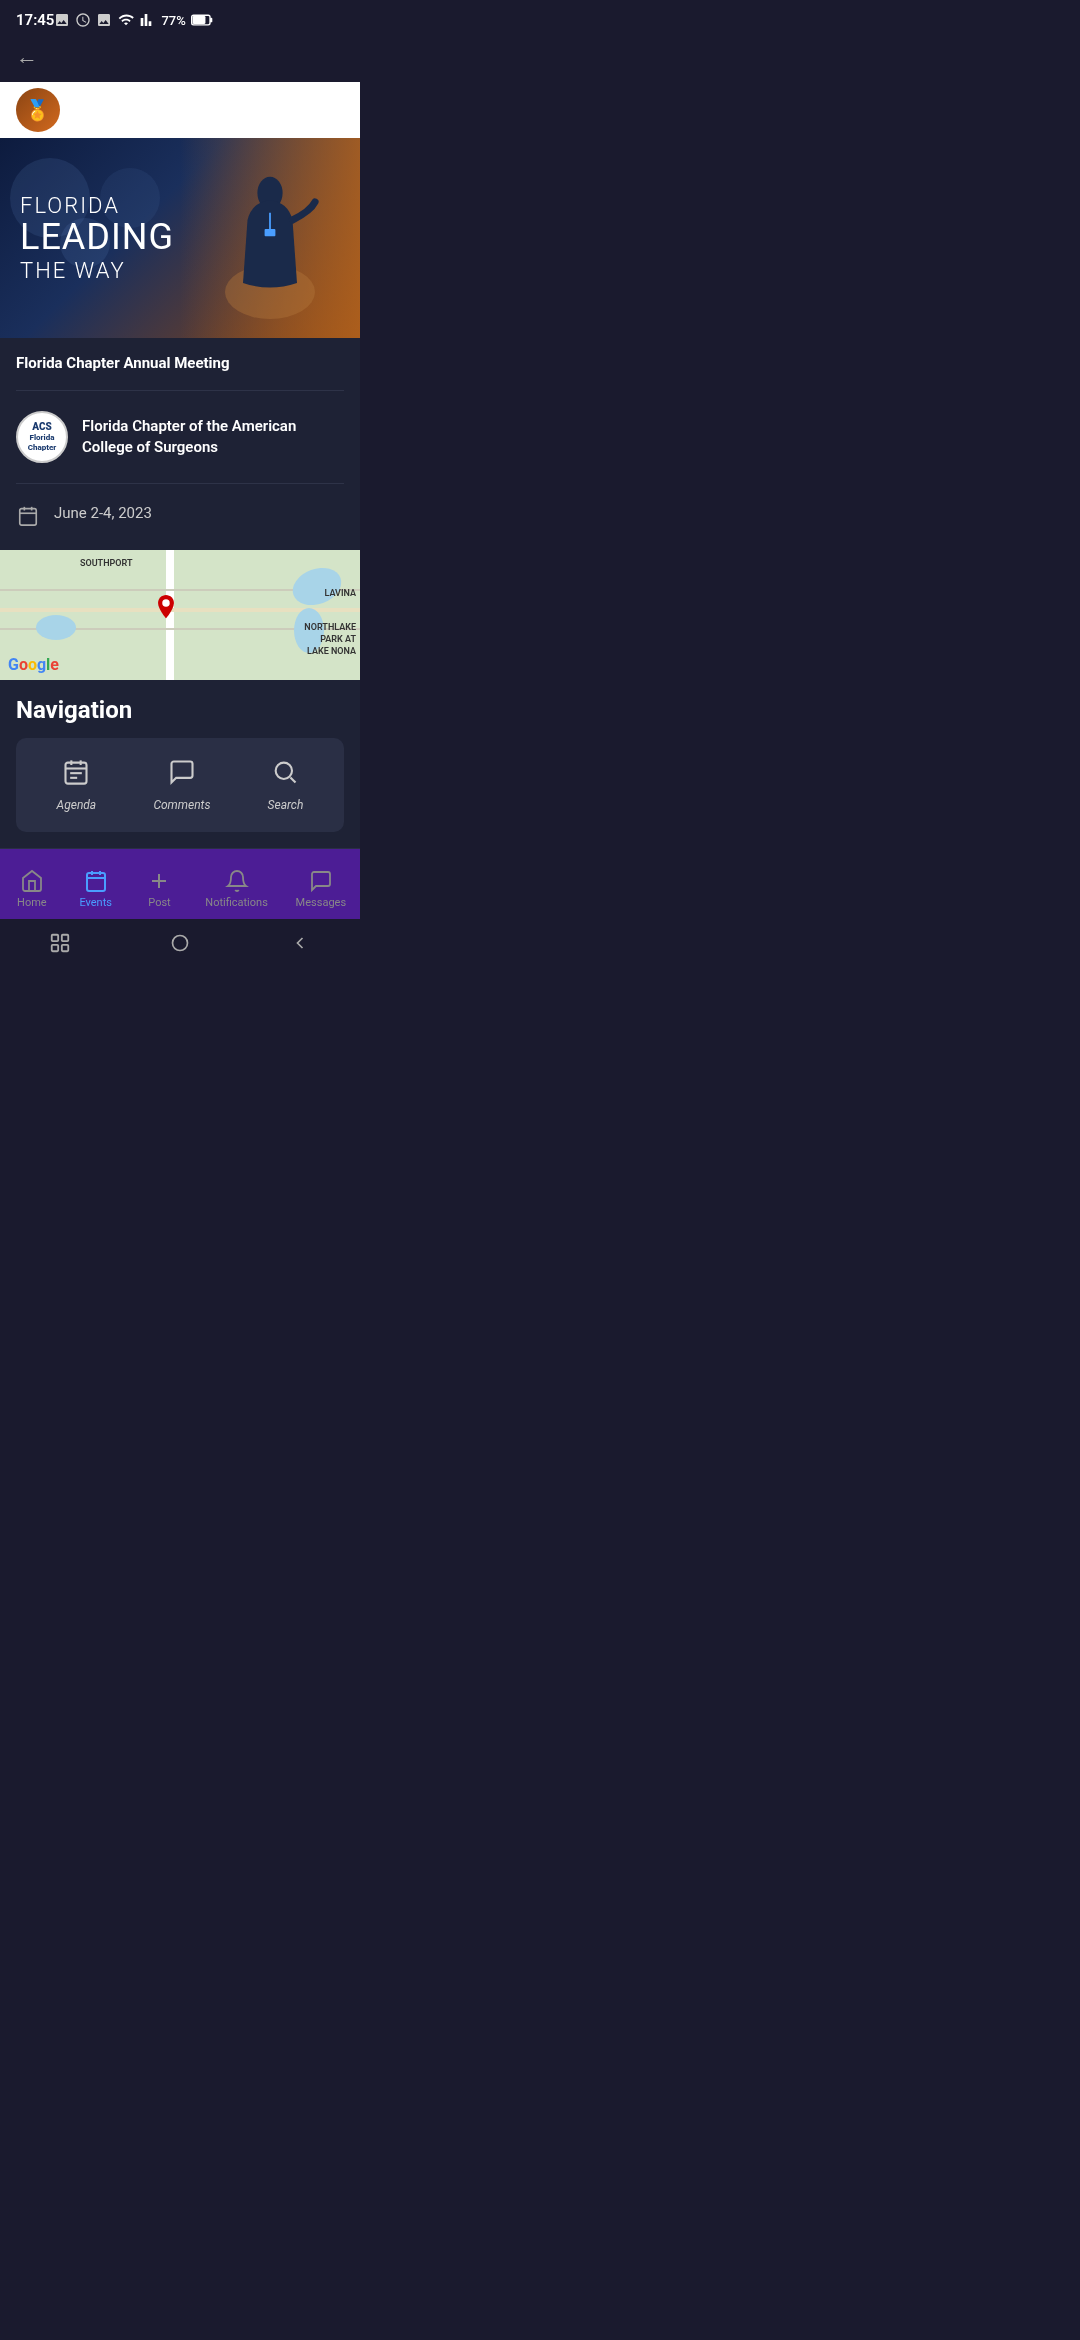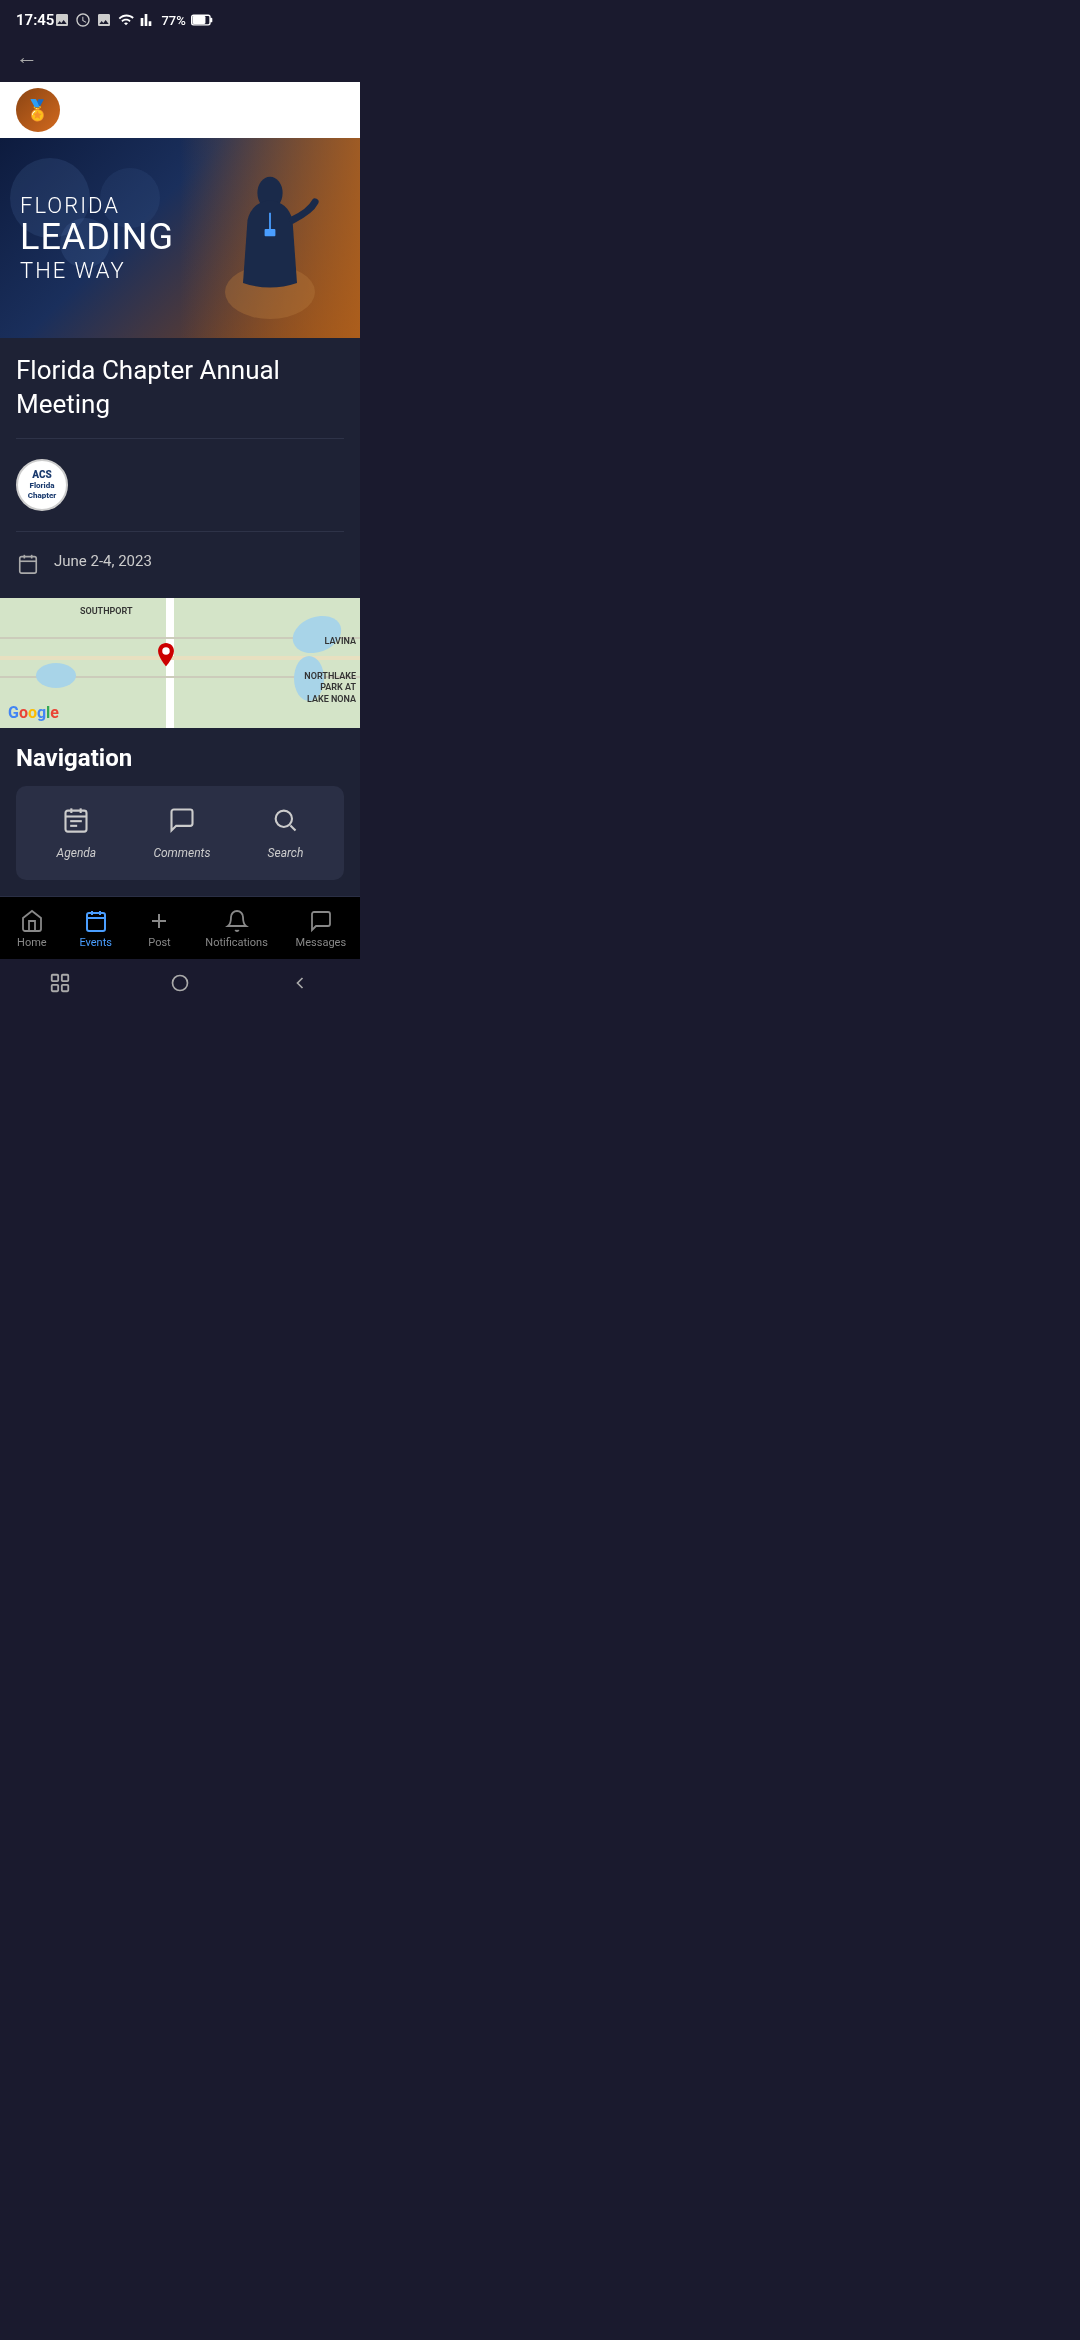--- a/index.html
+++ b/index.html
@@ -125,22 +125,22 @@
     .bokeh-1 { width: 80px; height: 80px; left: 10px; top: 20px; }
     .bokeh-2 { width: 50px; height: 50px; left: 60px; top: 80px; }
     .bokeh-3 { width: 60px; height: 60px; left: 100px; top: 30px; background: rgba(100, 140, 200, 0.1); }
 
     
     .event-details {
       background: #1e2235;
       padding: 16px;
     }
     .event-title {
-      font-size: 26px;
-      font-weight: 400;
+      font-size: 15px;
+      font-weight: 700;
       color: #ffffff;
       margin-bottom: 16px;
       line-height: 1.3;
     }
     .divider {
       height: 1px;
       background: #2e3348;
       margin: 12px 0;
     }
     .organizer-row {
@@ -287,25 +287,25 @@
       font-size: 26px;
       color: #cccccc;
     }
     .nav-item-label {
       font-size: 12px;
       color: #cccccc;
     }
 
     
     .bottom-tab-bar {
-      background: #000000;
+      background: #4c1d95;
       display: flex;
       justify-content: space-around;
       align-items: flex-end;
-      padding: 8px 0 6px;
+      padding: 16px 0 6px;
       border-top: 1px solid #2a2f45;
       position: sticky;
       bottom: 0;
     }
     .tab-item {
       display: flex;
       flex-direction: column;
       align-items: center;
       gap: 3px;
       padding: 4px 12px;
@@ -420,20 +420,21 @@
   <div class="divider"></div>
 
   <div class="organizer-row">
     <div class="org-avatar">
       <div style="text-align:center; font-size:8px; font-weight:800; color:#1a3a6e; line-height:1.2;">
         <div style="font-size:10px;font-weight:900;">ACS</div>
         <div>Florida</div>
         <div>Chapter</div>
       </div>
     </div>
+    <span class="org-name">Florida Chapter of the American College of Surgeons</span>
   </div>
 
   <div class="divider"></div>
 
   <div class="info-row">
     <div class="info-icon">
       <svg width="22" height="22" viewBox="0 0 24 24" fill="none" stroke="#aaaaaa" stroke-width="1.8">
         <rect x="3" y="4" width="18" height="18" rx="2" ry="2"></rect>
         <line x1="3" y1="9" x2="21" y2="9"></line>
         <line x1="8" y1="2" x2="8" y2="6"></line>

